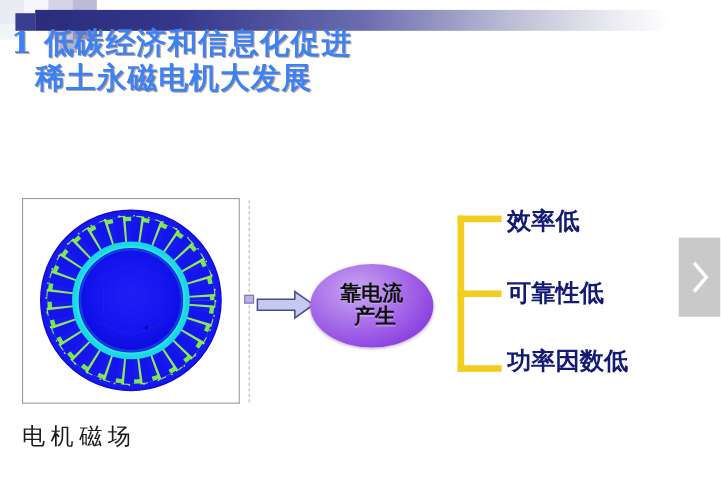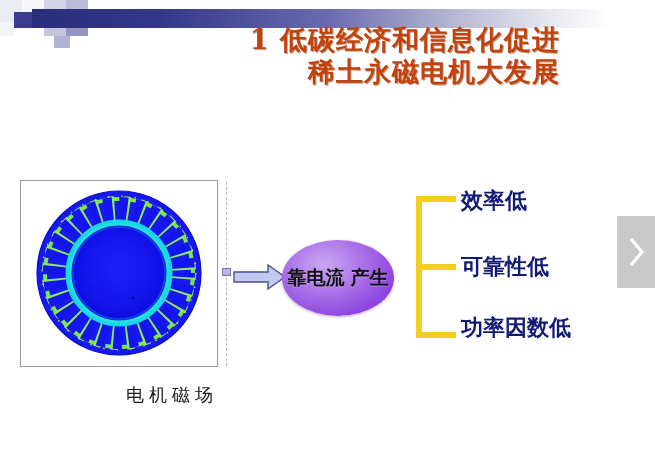--- a/index.html
+++ b/index.html
@@ -15,24 +15,24 @@
   
   .header-bar{
     position:absolute;left:32px;top:9px;width:576px;height:19px;
     background:linear-gradient(to right,#2a2c7c 0%,#34368a 22%,#6b6db0 52%,#b9bad4 74%,#e8e8f0 90%,#ffffff 100%);
   }
   .mosaic{position:absolute;left:0;top:0;width:120px;height:48px;}
   .mosaic i{position:absolute;display:block;background:#3b3d8f;}
 
   .title-block{
     position:absolute;left:0;top:24px;width:560px;
-    text-align:right;line-height:1.18;
+    text-align:left;line-height:1.18;
     font-family:"DejaVu Serif","Liberation Serif",serif;
     font-weight:bold;font-size:27px;
-    color:#c2410c;
+    color:#3b82f6;
     text-shadow:1px 1px 0 rgba(120,60,10,.45);
     letter-spacing:1px;
     pointer-events:none;
   }
   .title-line{display:block;}
   .title-line.t1{padding-left:10px;}
   .title-line.t2{padding-left:32px;}
 
   .logo{position:absolute;right:8px;top:8px;width:76px;height:62px;}
   .logo svg{display:block;}
@@ -45,35 +45,35 @@
   .motor-frame svg{display:block;margin:2px auto 0;}
   .sel-line{
     position:absolute;left:226px;top:182px;width:0;height:184px;
     border-left:1px dashed #b9b9b9;
   }
   .sel-handle{
     position:absolute;left:222px;top:268px;width:9px;height:8px;
     background:#b9b3e6;border:1px solid #7a74b5;box-sizing:border-box;
   }
   .motor-caption{
-    position:absolute;left:20px;top:383px;width:198px;text-align:right;
+    position:absolute;left:20px;top:383px;width:198px;text-align:left;
     font-family:"DejaVu Serif","Liberation Serif",serif;
-    font-size:18px;color:#1b1b1b;letter-spacing:5px;
+    font-size:21px;color:#1b1b1b;letter-spacing:5px;
   }
 
   
   .arrow{position:absolute;left:232px;top:262px;width:56px;height:30px;}
 
   
   .oval{
     position:absolute;left:282px;top:240px;width:112px;height:76px;
     border-radius:50%;
     background:radial-gradient(ellipse at 38% 32%, #c9a7f2 0%, #a86ee8 42%, #8a3fe0 78%, #7b30d4 100%);
     box-shadow:0 1px 3px rgba(60,20,110,.35);
-    display:flex;flex-direction:row;align-items:center;justify-content:center;
+    display:flex;flex-direction:column;align-items:center;justify-content:center;
   }
   .oval span{
     display:block;color:#0d0d0d;font-weight:bold;font-size:19px;line-height:1.12;
     font-family:"DejaVu Sans","Liberation Sans",sans-serif;
     text-shadow:0 1px 0 rgba(255,255,255,.25);
   }
   .oval .l2{padding-left:6px;}
 
   
   .bracket{position:absolute;left:416px;top:196px;width:46px;height:142px;}

